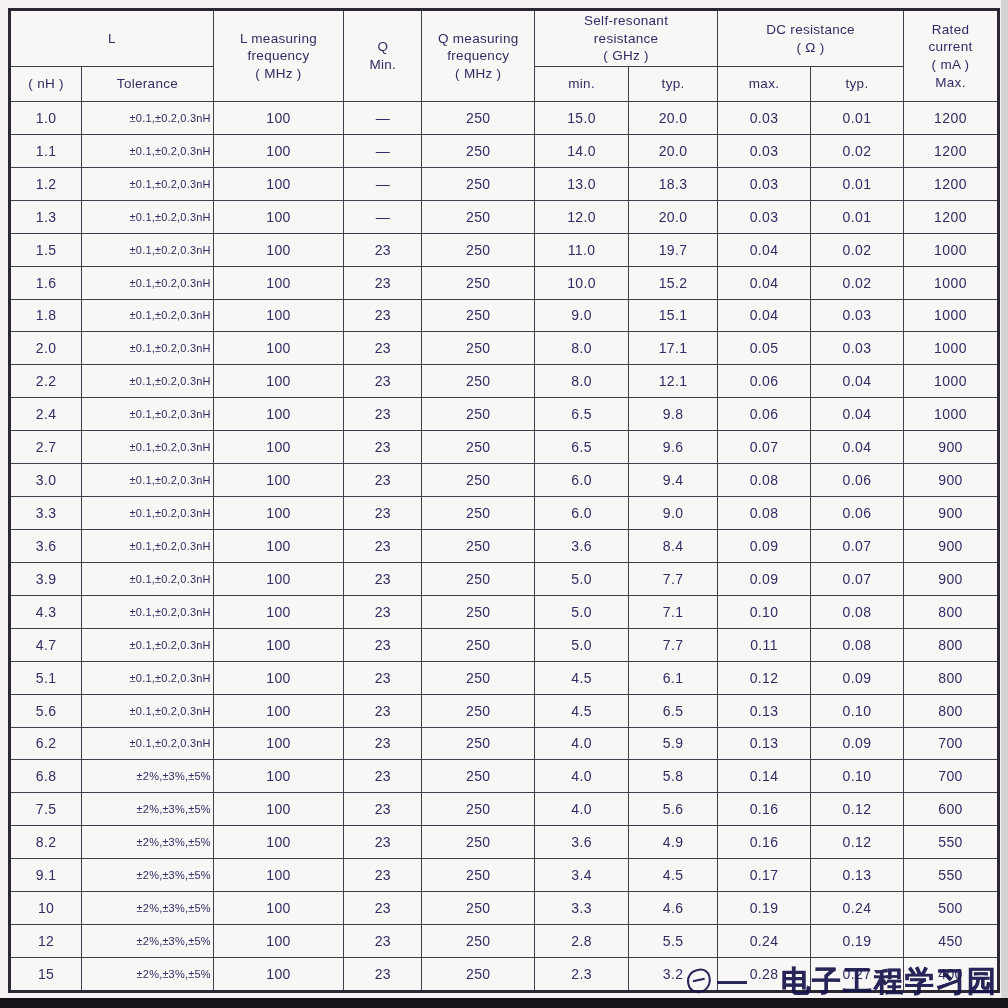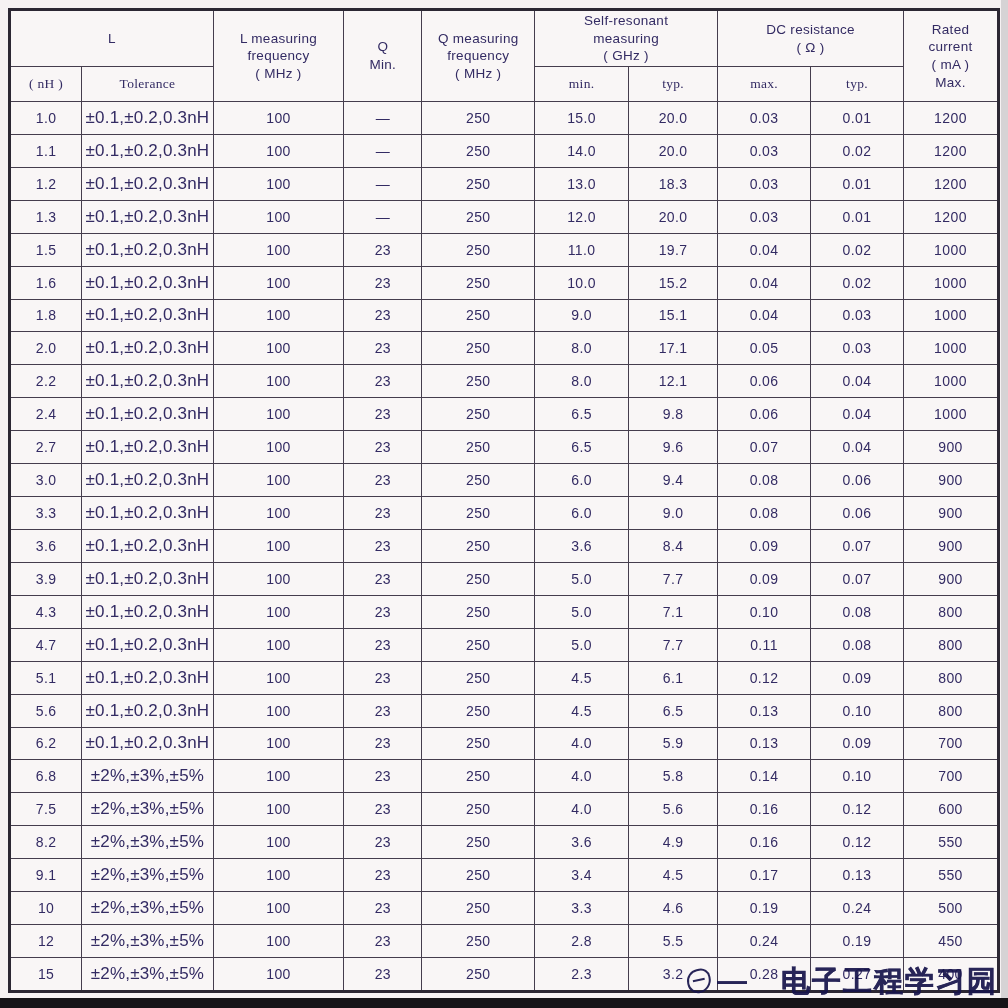--- a/index.html
+++ b/index.html
@@ -35,27 +35,27 @@
     color:#332b63;
   }
   thead th{
     font-size:13.5px;
     font-weight:normal;
     white-space:pre-line;
     line-height:1.3;
     letter-spacing:0.3px;
   }
   thead tr.group-row{height:57px;}
-  thead tr.sub-row{height:35px;font-family:Liberation Serif, serif;}
+  thead tr.sub-row{height:35px;}
   tbody td{
     font-size:14px;
     height:31px;
     letter-spacing:0.4px;
   }
-  tbody td.tol{font-size:17px;letter-spacing:0.2px;}
+  tbody td.tol{font-size:11px;letter-spacing:0.2px;text-align:right;}
   .watermark{
     position:absolute;
     right:10px;bottom:12px;
     display:flex;align-items:center;gap:6px;
     color:#17144b;
     opacity:0.92;
     pointer-events:none;
   }
   .wm-logo{
     width:20px;height:20px;
@@ -103,21 +103,21 @@
       <th colspan="2">L</th>
       <th rowspan="2">L measuring
 frequency
 ( MHz )</th>
       <th rowspan="2">Q
 Min.</th>
       <th rowspan="2">Q measuring
 frequency
 ( MHz )</th>
       <th colspan="2">Self-resonant
-measuring
+resistance
 ( GHz )</th>
       <th colspan="2">DC resistance
 ( Ω )</th>
       <th rowspan="2">Rated
 current
 ( mA )
 Max.</th>
     </tr>
     <tr class="sub-row">
       <th>( nH )</th>

